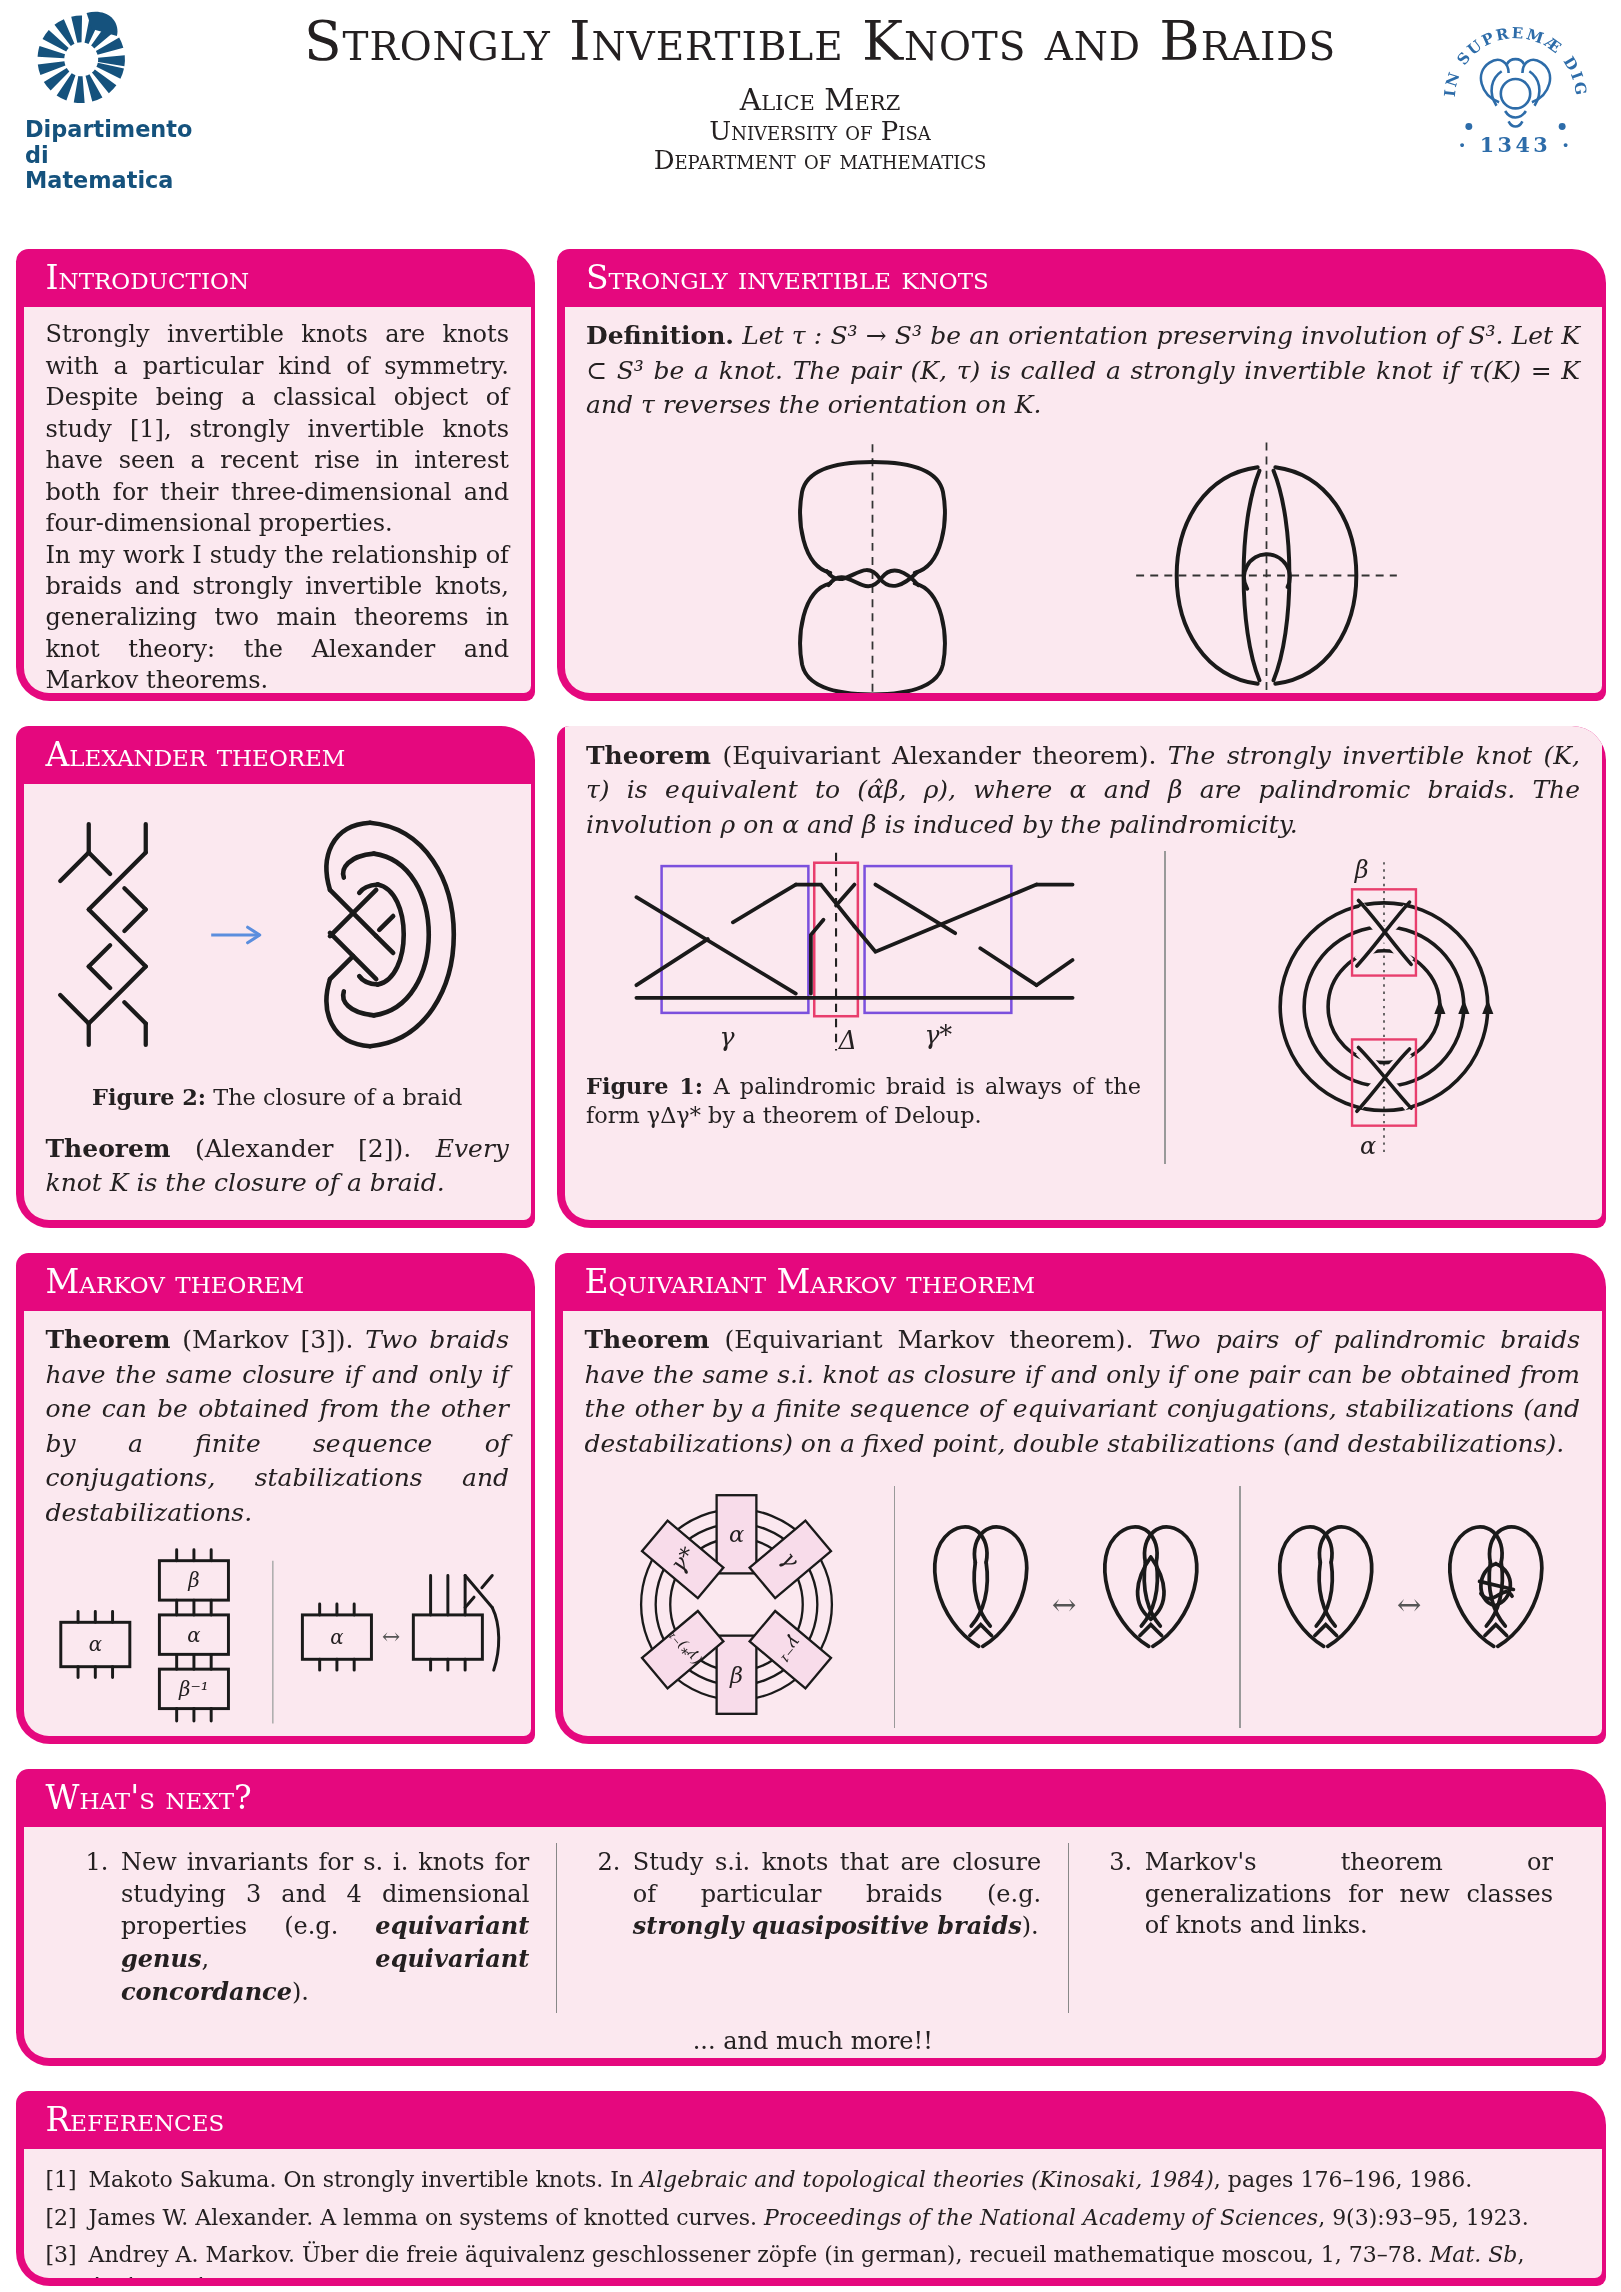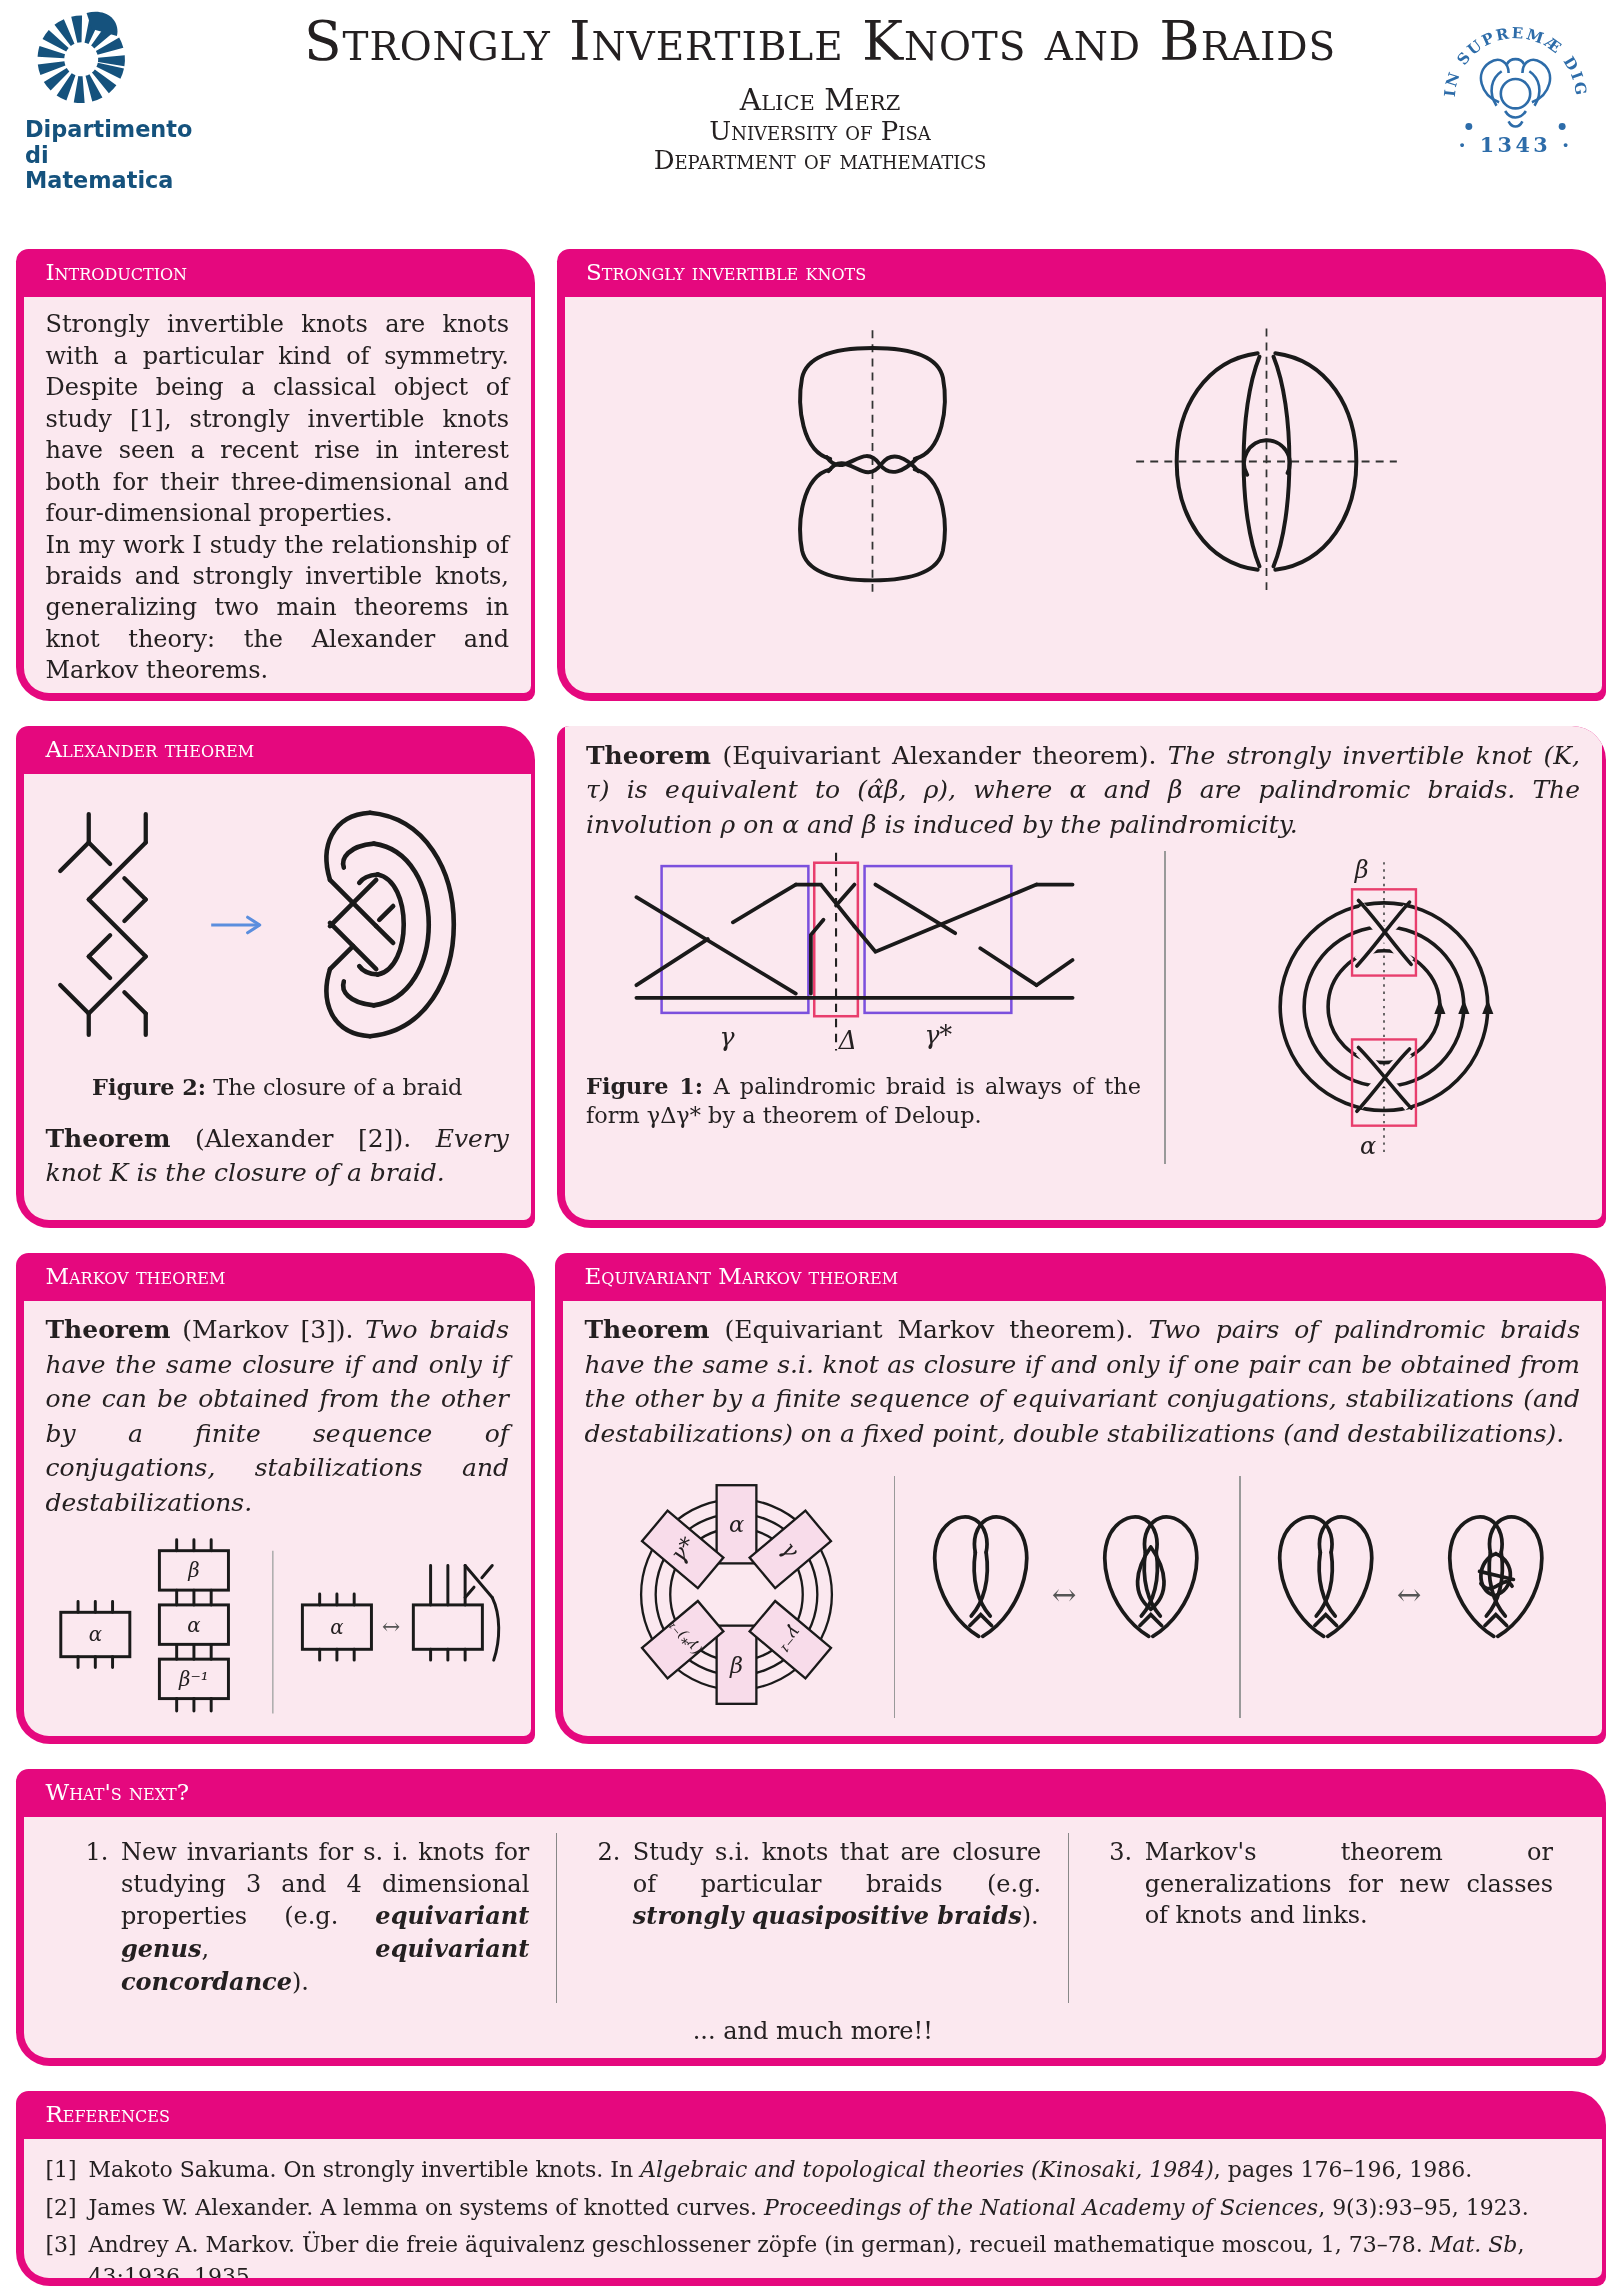--- a/index.html
+++ b/index.html
@@ -27,21 +27,21 @@
   .dlogo-text{font-family:"DejaVu Sans","Liberation Sans",sans-serif;color:var(--logoblue);
               font-size:22.4px;font-weight:bold;line-height:1.1;margin-top:1.8px;}
 
   
   .row{display:flex;gap:21.5px;margin-top:25px;}
   .colL{width:519px;flex:none;display:flex;}
   .colR{flex:1;display:flex;}
   .colL .panel,.colR .panel,.row>.panel{flex:1;}
   .panel{background:var(--accent);border-radius:12.5px 34px 9px 34px;
          padding:0 4.5px 8px 8px;display:flex;flex-direction:column;overflow:hidden;}
-  .panel-h{color:#fff;font-variant:small-caps;font-size:23px;line-height:1;padding:11.6px 9px 13.4px 21.5px;}
+  .panel-h{color:#fff;font-variant:small-caps;font-size:33px;line-height:1;padding:11.6px 9px 13.4px 21.5px;}
   .panel-b{background:var(--bg);border-radius:0 0 7.2px 25px;flex:1;padding:12.5px 21.5px;overflow:hidden;}
 
   .just{text-align:justify;}
   .it{font-style:italic;}
   .bf{font-weight:bold;}
   .body-text{font-size:24px;line-height:1.31;}
   .thm{font-size:25px;line-height:1.38;}
   .caption{font-size:22.4px;line-height:1.3;}
 
   .figrow{display:flex;align-items:center;justify-content:center;}
@@ -117,20 +117,24 @@
         <div class="panel-b">
           <div class="body-text just">Strongly invertible knots are knots with a particular kind of symmetry. Despite being a classical object of study [1], strongly invertible knots have seen a recent rise in interest both for their three-dimensional and four-dimensional properties.</div>
           <div class="body-text just">In my work I study the relationship of braids and strongly invertible knots, generalizing two main theorems in knot theory: the Alexander and Markov theorems.</div>
         </div>
       </div>
     </div>
     <div class="colR">
       <div class="panel">
         <div class="panel-h">Strongly invertible knots</div>
         <div class="panel-b">
+          <div class="thm just">
+            <span class="bf">Definition.</span>
+            <span class="it">Let τ : S³ → S³ be an orientation preserving involution of S³. Let K ⊂ S³ be a knot. The pair (K, τ) is called a strongly invertible knot if τ(K) = K and τ reverses the orientation on K.</span>
+          </div>
           <div class="figrow" style="gap:134px;margin-top:16px;">
             <svg width="233" height="273" viewBox="0 0 260 310">
               <line x1="130" y1="6" x2="130" y2="304" stroke="#333" stroke-width="2" stroke-dasharray="9 7"></line>
               <g fill="none" stroke="#1a1a1a" stroke-width="4.5" stroke-linecap="round">
                 <path d="M82,152 C50,144 44,92 50,60 C56,32 96,26 130,26 C164,26 204,32 210,60 C216,92 210,144 178,152"></path>
                 <path d="M82,164 C50,172 44,224 50,256 C56,284 96,290 130,290 C164,290 204,284 210,256 C216,224 210,172 178,164"></path>
                 <path d="M78,150 C98,178 118,130 138,158 C150,174 166,166 181,151"></path>
                 <path d="M80,166 C100,138 120,186 140,158 C152,142 168,150 182,166"></path>
               </g>
             </svg>

